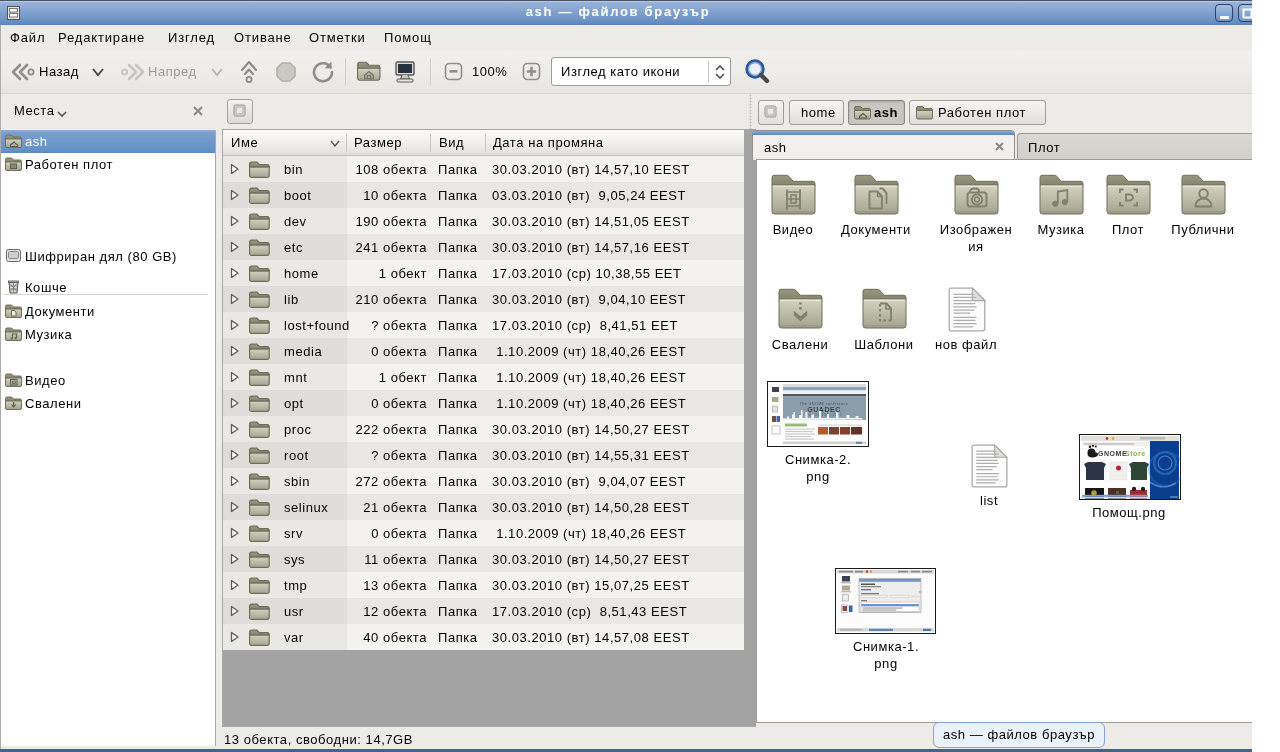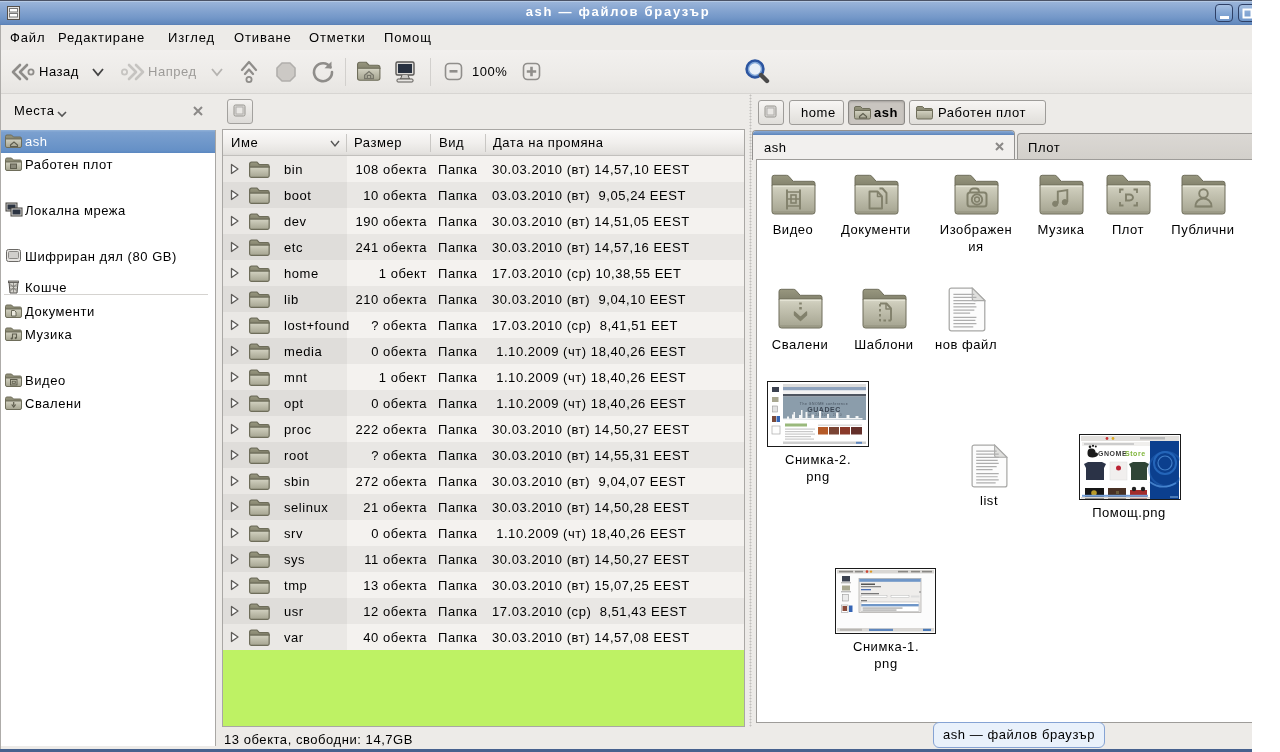--- a/index.html
+++ b/index.html
@@ -32,21 +32,21 @@
 .srow{position:absolute;left:0;width:215px;height:23px;}
 .srow .lbl{position:absolute;left:25px;top:4px;}
 .srow svg{position:absolute;left:5px;top:3px;}
 #srow-sel{background:linear-gradient(180deg,#92b2d8 0%,#7ba0cf 10%,#6590c6 90%,#5a87c0 100%);color:#fff;}
 #side-sep{left:4px;width:204px;height:1px;background:#d5d3d0;}
 
 .divider{top:94px;height:633px;background:#edebe8;}
 
 #midbtn{left:227px;top:99px;width:26px;height:25px;border:1px solid #a3a19e;border-radius:3px;box-sizing:border-box;
   background:linear-gradient(180deg,#f4f2f0 0%,#e8e6e3 50%,#dddbd8 100%);}
-#listpane{left:222px;top:129px;width:521px;height:596px;border:1px solid #a9a7a4;box-sizing:content-box;background:#bef264;}
+#listpane{left:222px;top:129px;width:521px;height:596px;border:1px solid #a9a7a4;box-sizing:content-box;background:#a3a3a3;padding-left:32px;}
 #lhead{position:absolute;left:0;top:0;width:521px;height:26px;
   background:linear-gradient(180deg,#fbfaf9 0%,#f1efed 50%,#e5e3e0 90%,#dddbd8 100%);
   border-bottom:1px solid #c2c0bd;box-sizing:border-box;}
 #lhead .hsep{position:absolute;top:4px;width:1px;height:18px;background:#c9c7c4;}
 #lhead span{position:absolute;top:5px;}
 .lrow{position:absolute;left:0;width:521px;height:26px;}
 .lrow .c1{position:absolute;left:0;top:0;width:124px;height:26px;}
 .lrow .c2{position:absolute;left:124px;top:0;width:397px;height:26px;}
 .lrow.ev .c1{background:#eae8e5;} .lrow.ev .c2{background:#f4f2ef;}
 .lrow.od .c1{background:#dfddda;} .lrow.od .c2{background:#e9e7e4;}
@@ -206,20 +206,27 @@
  <svg style="position:absolute;left:444px;top:12px" width="19" height="19" viewBox="0 0 19 19">
   <rect x="1.5" y="1.5" width="16" height="16" rx="4" fill="none" stroke="#908e8b" stroke-width="1.6"></rect>
   <rect x="5.5" y="8" width="8" height="2.6" fill="#908e8b"></rect>
  </svg>
  <span class="ttext" style="left:472px">100%</span>
  <svg style="position:absolute;left:522px;top:12px" width="19" height="19" viewBox="0 0 19 19">
   <rect x="1.5" y="1.5" width="16" height="16" rx="4" fill="none" stroke="#908e8b" stroke-width="1.6"></rect>
   <path d="M8.2,4.8 h2.6 v3.4 h3.4 v2.6 h-3.4 v3.4 h-2.6 v-3.4 h-3.4 v-2.6 h3.4 z" fill="#908e8b"></path>
  </svg>
 
+ <div style="position:absolute;left:551px;top:7px;width:180px;height:29px;border:1px solid #9e9c99;border-radius:3px;background:#fff;box-sizing:border-box;">
+   <span style="position:absolute;left:9px;top:6px">Изглед като икони</span>
+   <div style="position:absolute;left:156px;top:3px;width:1px;height:21px;background:#c9c7c4"></div>
+   <svg style="position:absolute;left:161px;top:6px" width="14" height="16">
+          <path d="M3,6 L7,2 L11,6 M3,10 L7,14 L11,10" stroke="#555" stroke-width="1.6" fill="none"></path>
+        </svg>
+ </div>
 
  <svg style="position:absolute;left:742px;top:7px" width="30" height="30" viewBox="0 0 30 30">
   <circle cx="13" cy="12" r="8" fill="#e9f0f8" stroke="#2c55a0" stroke-width="3.4"></circle>
   <circle cx="13" cy="12" r="6.5" fill="none" stroke="#7fa6d8" stroke-width="1.4"></circle>
   <path d="M19,18 L25,24" stroke="#4a4a4a" stroke-width="4.4" stroke-linecap="round"></path>
  </svg>
 </div>
 
 <div id="side-head" class="abs">
  <span style="position:absolute;left:14px;top:9px">Места</span>
@@ -237,29 +244,20 @@
           <path d="M5.5,11.5 l3.5,-3 l3.5,3 v1.5 h-7 z" fill="none" stroke="#5e5d4e" stroke-width="1.1"></path>
         </svg>
         <span class="lbl">ash</span>
       </div>
 <div class="srow" style="top:23px">
         <svg width="18" height="16" viewBox="0 0 18 15">
           <use href="#folder16"></use>
           <rect x="5.5" y="7.5" width="6" height="4.5" fill="#8a897a" stroke="#5e5d4e"></rect>
         </svg>
         <span class="lbl">Работен плот</span>
-      </div>
-<div class="srow" style="top:69px">
-        <svg width="18" height="16">
-          <rect x="1" y="1" width="11" height="8" fill="#c8c6c3" stroke="#44423f"></rect>
-          <rect x="2.5" y="2.5" width="8" height="5" fill="#2c3442"></rect>
-          <rect x="6" y="6" width="11" height="8" fill="#d8d6d3" stroke="#44423f"></rect>
-          <rect x="7.5" y="7.5" width="8" height="5" fill="#2c3442"></rect>
-        </svg>
-        <span class="lbl">Локална мрежа</span>
       </div>
 <div class="srow" style="top:115px">
         <svg width="18" height="16">
           <rect x="1.5" y="1.5" width="14" height="12" rx="2" fill="#e6e4e1" stroke="#6b6966"></rect>
           <rect x="3.5" y="3.5" width="10" height="7" rx="1" fill="#d0cecb" stroke="#8b8986"></rect>
         </svg>
         <span class="lbl">Шифриран дял (80 GB)</span>
       </div>
 <div class="srow" style="top:146px">
         <svg width="18" height="16">

